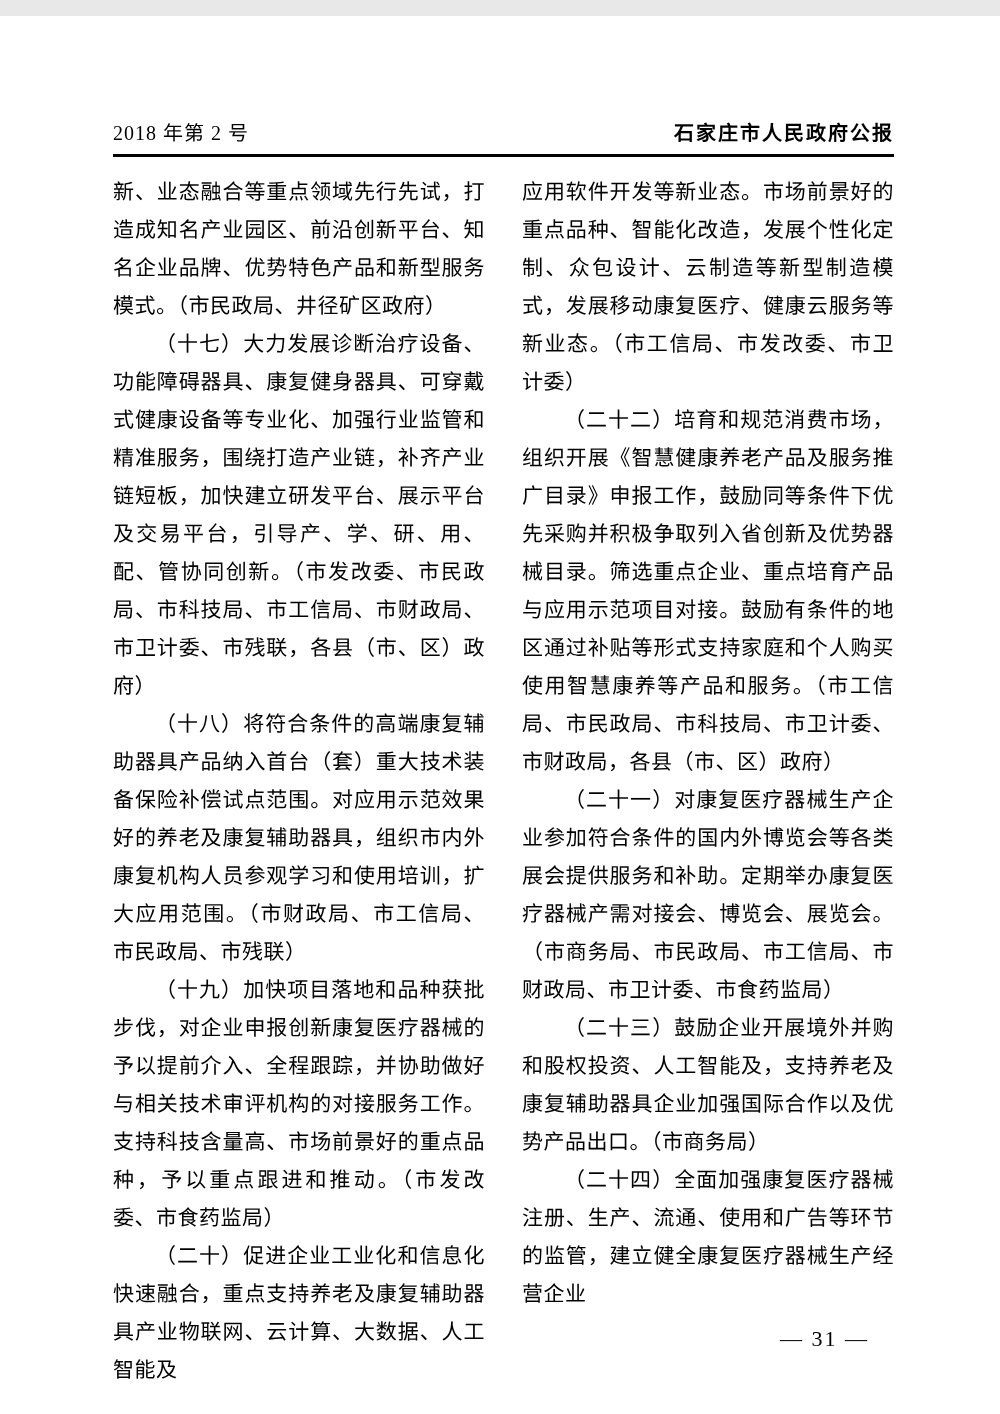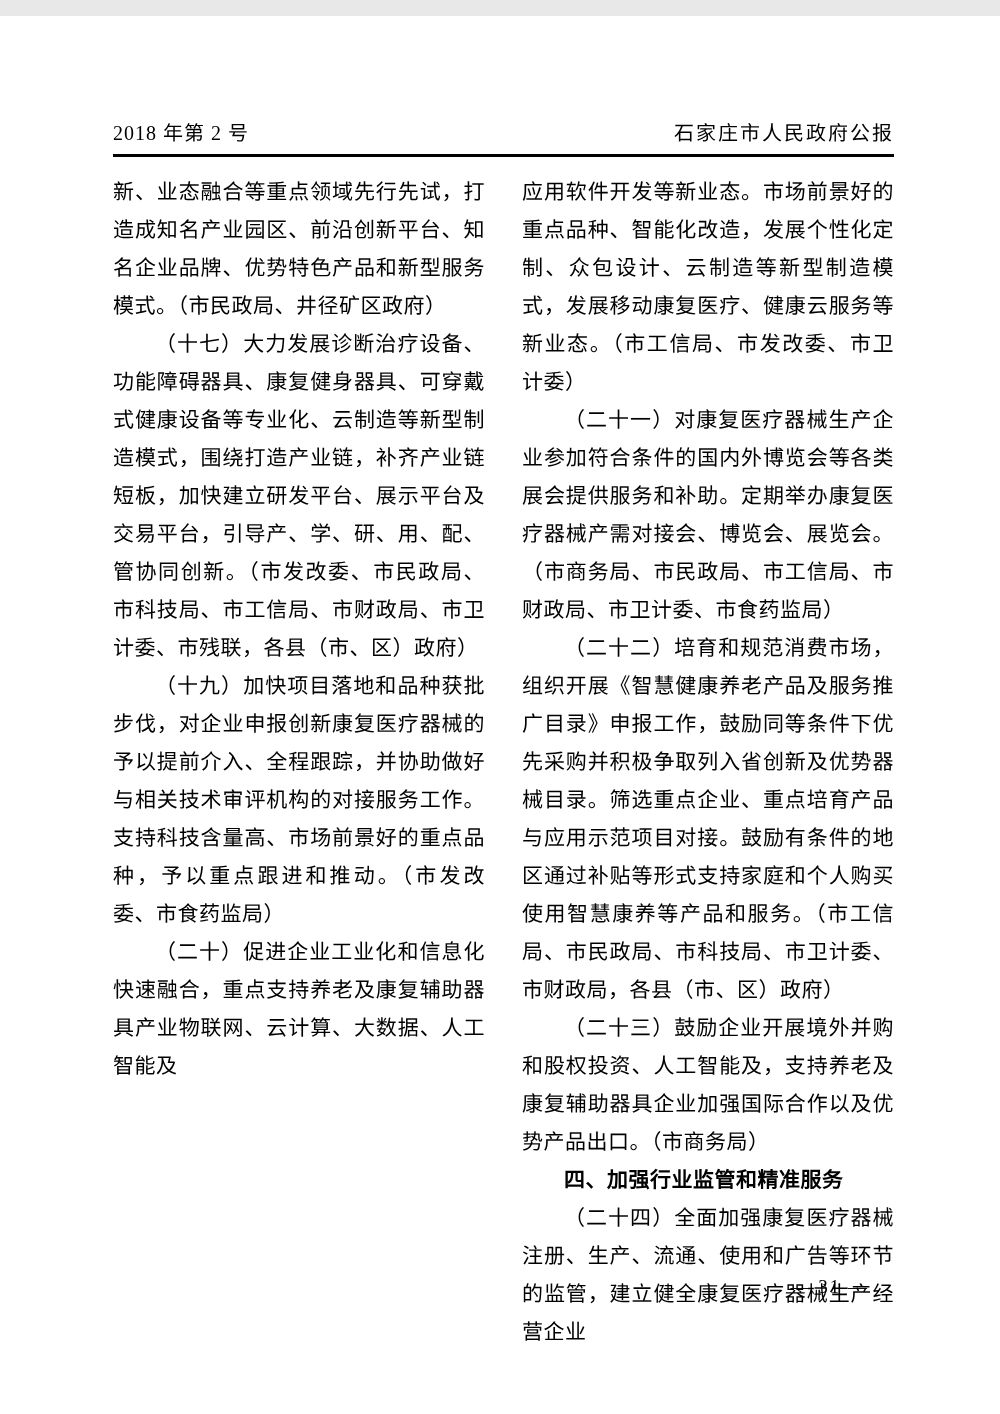--- a/index.html
+++ b/index.html
@@ -24,21 +24,21 @@
     width: 781px;
   }
   .header-row {
     display: flex;
     justify-content: space-between;
     align-items: flex-end;
     font-size: 20px;
     line-height: 28px;
   }
   .header-issue { letter-spacing: 1px; }
-  .header-pub { letter-spacing: 2px; }
+  .header-pub { letter-spacing: 2px; font-weight: bold; }
   .header-rule {
     height: 3px;
     background: #000000;
     margin-top: 7px;
   }
   .columns {
     display: flex;
     gap: 37px;
     margin-top: 16px;
   }
@@ -56,52 +56,52 @@
   }
   .col p.cont {
     text-indent: 0;
   }
   .col p.heading {
     font-family: "Liberation Sans", "DejaVu Sans", sans-serif;
     font-weight: 700;
   }
   .page-footer {
     position: absolute;
-    top: 1256px;
+    top: 1308px;
     right: 131px;
-    font-size: 19px;
+    font-size: 22px;
     line-height: 30px;
     letter-spacing: 2px;
   }
 </style>
 </head>
 <body>
 
 <div class="page">
   <div class="content">
 
     <div class="header-row">
       <span class="header-issue">2018 年第 2 号</span>
       <span class="header-pub">石家庄市人民政府公报</span>
     </div>
     <div class="header-rule"></div>
 
     <div class="columns">
       <div class="col">
         <p class="cont">新、业态融合等重点领域先行先试，打造成知名产业园区、前沿创新平台、知名企业品牌、优势特色产品和新型服务模式。（市民政局、井径矿区政府）</p>
-        <p class="para">（十七）大力发展诊断治疗设备、功能障碍器具、康复健身器具、可穿戴式健康设备等专业化、云制造等新型制造模式，围绕打造产业链，补齐产业链短板，加快建立研发平台、展示平台及交易平台，引导产、学、研、用、配、管协同创新。（市发改委、市民政局、市科技局、市工信局、市财政局、市卫计委、市残联，各县（市、区）政府）</p>
+        <p class="para">（十七）大力发展诊断治疗设备、功能障碍器具、康复健身器具、可穿戴式健康设备等专业化、加强行业监管和精准服务，围绕打造产业链，补齐产业链短板，加快建立研发平台、展示平台及交易平台，引导产、学、研、用、配、管协同创新。（市发改委、市民政局、市科技局、市工信局、市财政局、市卫计委、市残联，各县（市、区）政府）</p>
+        <p class="para">（十八）将符合条件的高端康复辅助器具产品纳入首台（套）重大技术装备保险补偿试点范围。对应用示范效果好的养老及康复辅助器具，组织市内外康复机构人员参观学习和使用培训，扩大应用范围。（市财政局、市工信局、市民政局、市残联）</p>
         <p class="para">（十九）加快项目落地和品种获批步伐，对企业申报创新康复医疗器械的予以提前介入、全程跟踪，并协助做好与相关技术审评机构的对接服务工作。支持科技含量高、市场前景好的重点品种，予以重点跟进和推动。（市发改委、市食药监局）</p>
         <p class="para">（二十）促进企业工业化和信息化快速融合，重点支持养老及康复辅助器具产业物联网、云计算、大数据、人工智能及</p>
       </div>
       <div class="col">
         <p class="cont">应用软件开发等新业态。市场前景好的重点品种、智能化改造，发展个性化定制、众包设计、云制造等新型制造模式，发展移动康复医疗、健康云服务等新业态。（市工信局、市发改委、市卫计委）</p>
+        <p class="para">（二十二）培育和规范消费市场，组织开展《智慧健康养老产品及服务推广目录》申报工作，鼓励同等条件下优先采购并积极争取列入省创新及优势器械目录。筛选重点企业、重点培育产品与应用示范项目对接。鼓励有条件的地区通过补贴等形式支持家庭和个人购买使用智慧康养等产品和服务。（市工信局、市民政局、市科技局、市卫计委、市财政局，各县（市、区）政府）</p>
         <p class="para">（二十一）对康复医疗器械生产企业参加符合条件的国内外博览会等各类展会提供服务和补助。定期举办康复医疗器械产需对接会、博览会、展览会。（市商务局、市民政局、市工信局、市财政局、市卫计委、市食药监局）</p>
-        <p class="para">（二十二）培育和规范消费市场，组织开展《智慧健康养老产品及服务推广目录》申报工作，鼓励同等条件下优先采购并积极争取列入省创新及优势器械目录。筛选重点企业、重点培育产品与应用示范项目对接。鼓励有条件的地区通过补贴等形式支持家庭和个人购买使用智慧康养等产品和服务。（市工信局、市民政局、市科技局、市卫计委、市财政局，各县（市、区）政府）</p>
         <p class="para">（二十三）鼓励企业开展境外并购和股权投资、人工智能及，支持养老及康复辅助器具企业加强国际合作以及优势产品出口。（市商务局）</p>
-        <p class="heading">四、加强行业监管和精准服务</p>
         <p class="para">（二十四）全面加强康复医疗器械注册、生产、流通、使用和广告等环节的监管，建立健全康复医疗器械生产经营企业</p>
       </div>
     </div>
 
   </div>
 
   <div class="page-footer">—  31  —</div>
 </div>
 
 </body></html>

